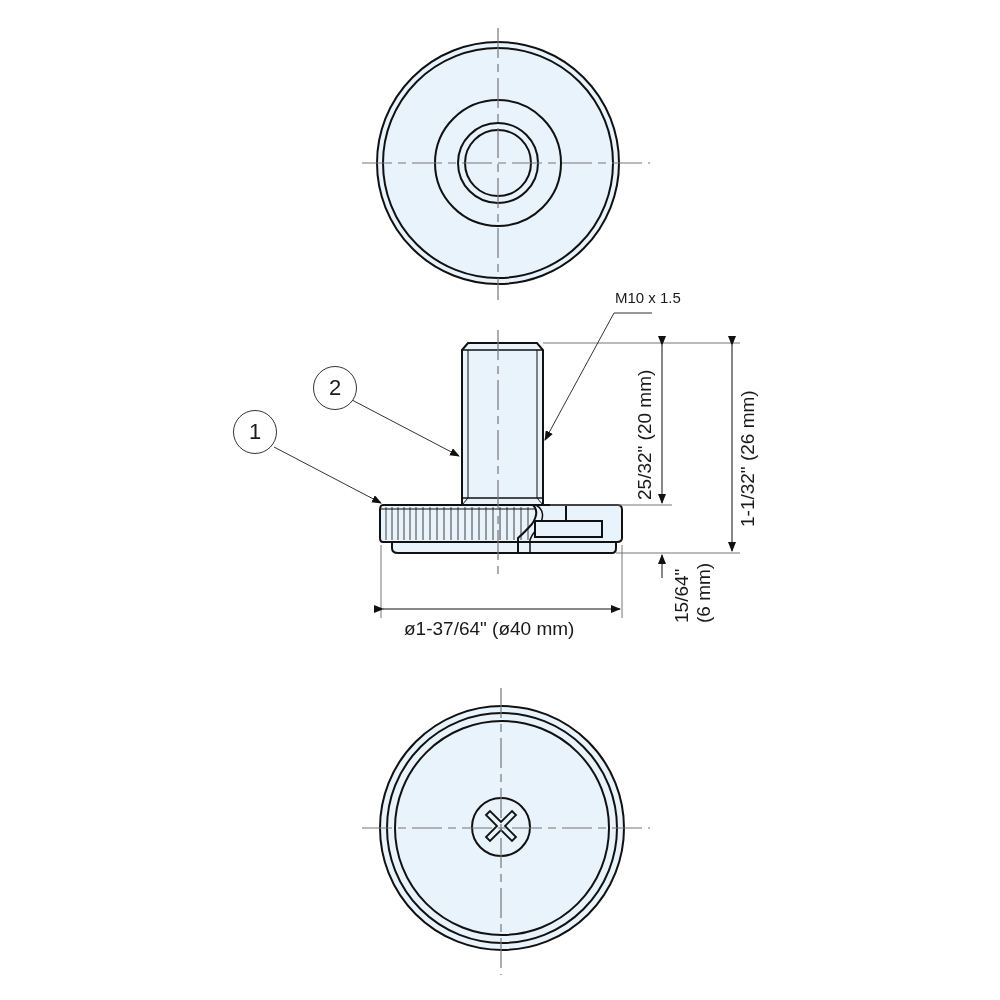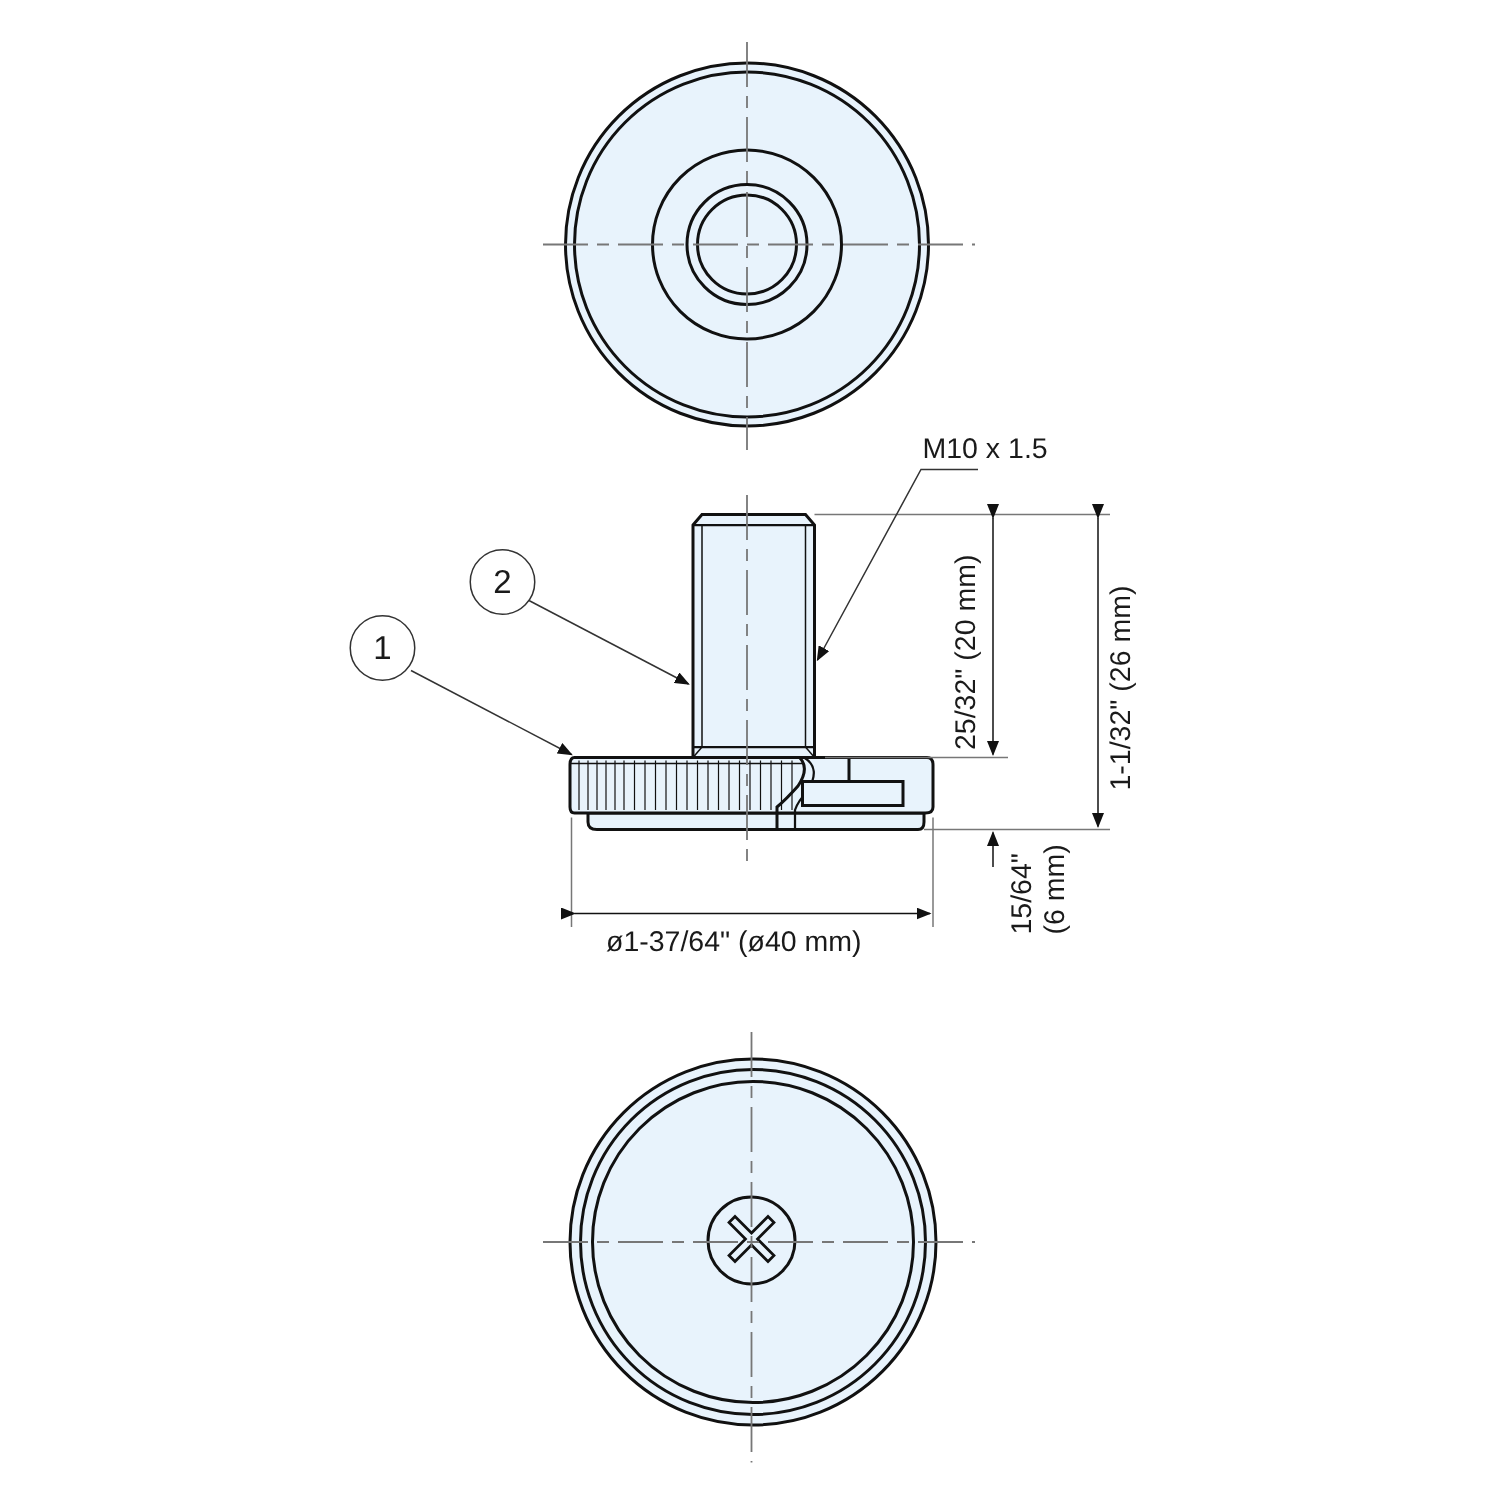--- a/index.html
+++ b/index.html
@@ -117,21 +117,21 @@
   </g>
 </svg>
 
 <div class="bubble" style="left:233px; top:410px;">
   <span>1</span>
 </div>
 <div class="bubble" style="left:313px; top:366px;">
   <span>2</span>
 </div>
 
-<div class="lbl" style="left:615px; top:289px; font-size:19px;">M10 x 1.5</div>
+<div class="lbl" style="left:615px; top:289px; font-size:15px;">M10 x 1.5</div>
 
 <div class="lbl vert" style="left:634px; top:500px; font-size:19px;">25/32"  (20 mm)</div>
 
 <div class="lbl vert" style="left:737px; top:527px; font-size:19px;">1-1/32"  (26 mm)</div>
 
 <div class="lbl vert" style="left:671px; top:623px; font-size:19px;">15/64"</div>
 <div class="lbl vert" style="left:693px; top:623px; font-size:19px;">(6 mm)</div>
 
 <div class="lbl" style="left:404px; top:618px; font-size:19px;">ø1-37/64" (ø40 mm)</div>
 

